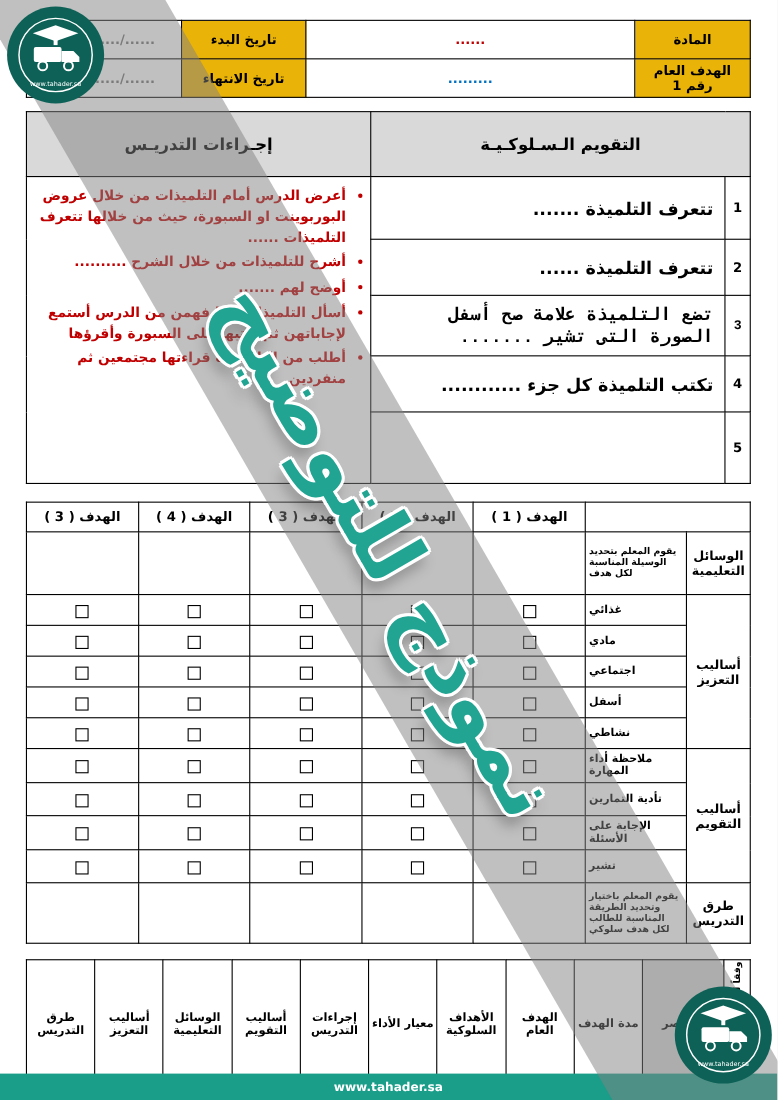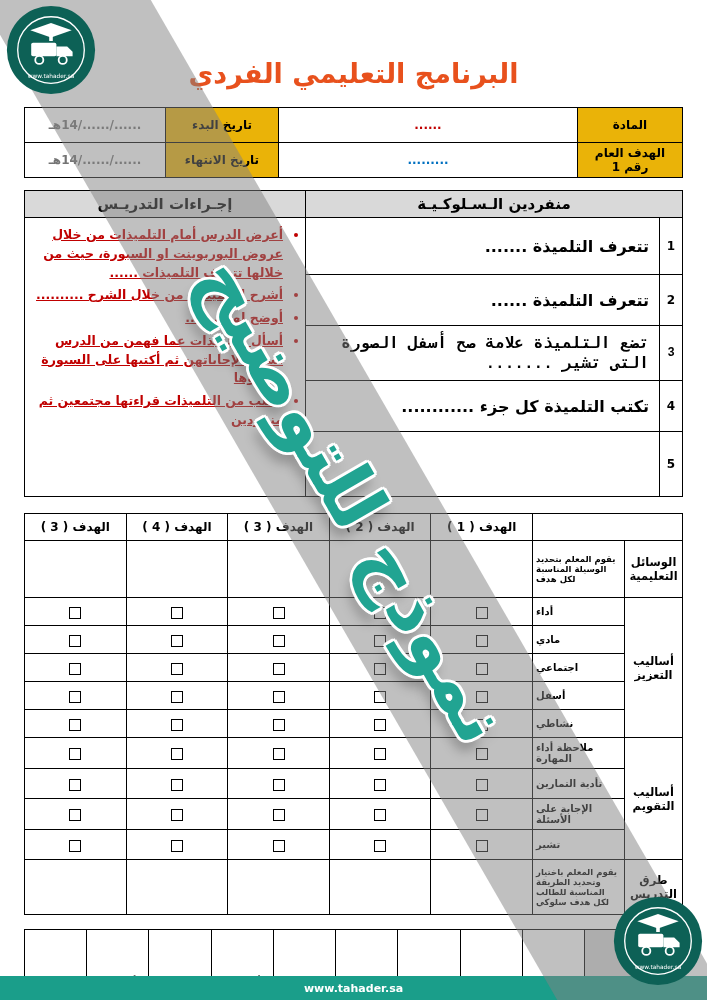--- a/index.html
+++ b/index.html
@@ -31,27 +31,27 @@
   .info-table{margin-top:18px;font-size:12px;}
   .info-table td{height:30px;padding:2px 6px;}
   .lbl{background:#eab308;font-weight:bold;text-align:center;}
   .info-subject-lbl{width:92px;}
   .info-date-lbl{width:100px;}
   .dots-red{color:#c00000;font-weight:bold;text-align:center;}
   .dots-blue{color:#0070c0;font-weight:bold;text-align:center;}
   .date-cell{width:128px;color:#737373;font-weight:bold;text-align:center;}
 
   .obj-table{margin-top:12px;}
-  .obj-table th{background:#d9d9d9;font-size:15px;font-weight:bold;padding:4px;}
+  .obj-table th{background:#d9d9d9;font-size:15px;font-weight:bold;padding:20px;}
   .proc-head{width:272px;}
   .obj-table .num{width:20px;text-align:center;font-weight:bold;font-size:12px;}
   .obj-table .obj-text{padding:4px 10px;font-size:16px;font-weight:bold;}
   .proc-cell{vertical-align:top;padding:8px 6px;}
   .proc-cell ul{margin:0;padding:0 16px 0 4px;color:#c00000;font-size:12.5px;font-weight:bold;line-height:1.5;}
-  .proc-cell li{margin-bottom:4px;text-decoration:underline;}
+  .proc-cell li{margin-bottom:4px;}
   .obj-row-0 td{height:48px;}
   .obj-row-1 td{height:42px;}
   .obj-row-2 td{height:46px;font-family:Liberation Mono, monospace;}
   .obj-row-3 td{height:42px;}
   .obj-row-4 td{height:56px;}
 
   .matrix-table{margin-top:16px;table-layout:fixed;}
   col.c-cat{width:58px;}
   col.c-sub{width:92px;}
   .matrix-table th{font-size:12px;font-weight:bold;padding:3px 0;height:20px;}
@@ -87,21 +87,20 @@
   .logo{position:absolute;width:90px;height:90px;z-index:6;}
   .logo-top{top:5px;left:6px;}
   .logo-bottom{bottom:14px;right:4px;}
 </style>
 </head>
 <body>
 
 <div class="page">
   <div class="content">
 
-    <h1 class="title">البرنامج التعليمي الفردي</h1>
 
 
     <table class="info-table">
       <tbody>
         <tr>
           <td class="lbl info-subject-lbl">المادة</td>
           <td class="dots-red">......</td>
           <td class="lbl info-date-lbl">تاريخ البدء</td>
           <td class="date-cell">....../....../14هـ</td>
         </tr>
@@ -110,21 +109,21 @@
           <td class="dots-blue">.........</td>
           <td class="lbl info-date-lbl">تاريخ الانتهاء</td>
           <td class="date-cell">....../....../14هـ</td>
         </tr>
       </tbody>
     </table>
 
     <table class="obj-table">
       <thead>
         <tr>
-          <th colspan="2">منفردين الـسـلوكـيـة</th>
+          <th colspan="2">التقويم الـسـلوكـيـة</th>
           <th class="proc-head">إجـراءات التدريـس</th>
         </tr>
       </thead>
       <tbody id="obj-body">
           <tr class="obj-row obj-row-0">
             <td class="num">1</td>
             <td class="obj-text">تتعرف التلميذة .......</td>
             <td class="proc-cell" rowspan="5">
               <ul>
                 <li>أعرض الدرس أمام التلميذات من خلال عروض البوربوينت او السبورة، حيث من خلالها تتعرف التلميذات ......</li>
@@ -179,21 +178,21 @@
             <td class="cat" rowspan="1">الوسائل التعليمية</td>
             <td class="sub small">يقوم المعلم بتحديد الوسيلة المناسبة لكل هدف</td>
             <td class="chk"></td>
             <td class="chk"></td>
             <td class="chk"></td>
             <td class="chk"></td>
             <td class="chk"></td>
           </tr>
           <tr class="m-sec-1">
             <td class="cat" rowspan="5">أساليب التعزيز</td>
-            <td class="sub">أداء</td>
+            <td class="sub">غذائي</td>
             <td class="chk"><span class="checkbox"></span></td>
             <td class="chk"><span class="checkbox"></span></td>
             <td class="chk"><span class="checkbox"></span></td>
             <td class="chk"><span class="checkbox"></span></td>
             <td class="chk"><span class="checkbox"></span></td>
           </tr>
           <tr class="m-sec-1">
             <td class="sub">مادي</td>
             <td class="chk"><span class="checkbox"></span></td>
             <td class="chk"><span class="checkbox"></span></td>

